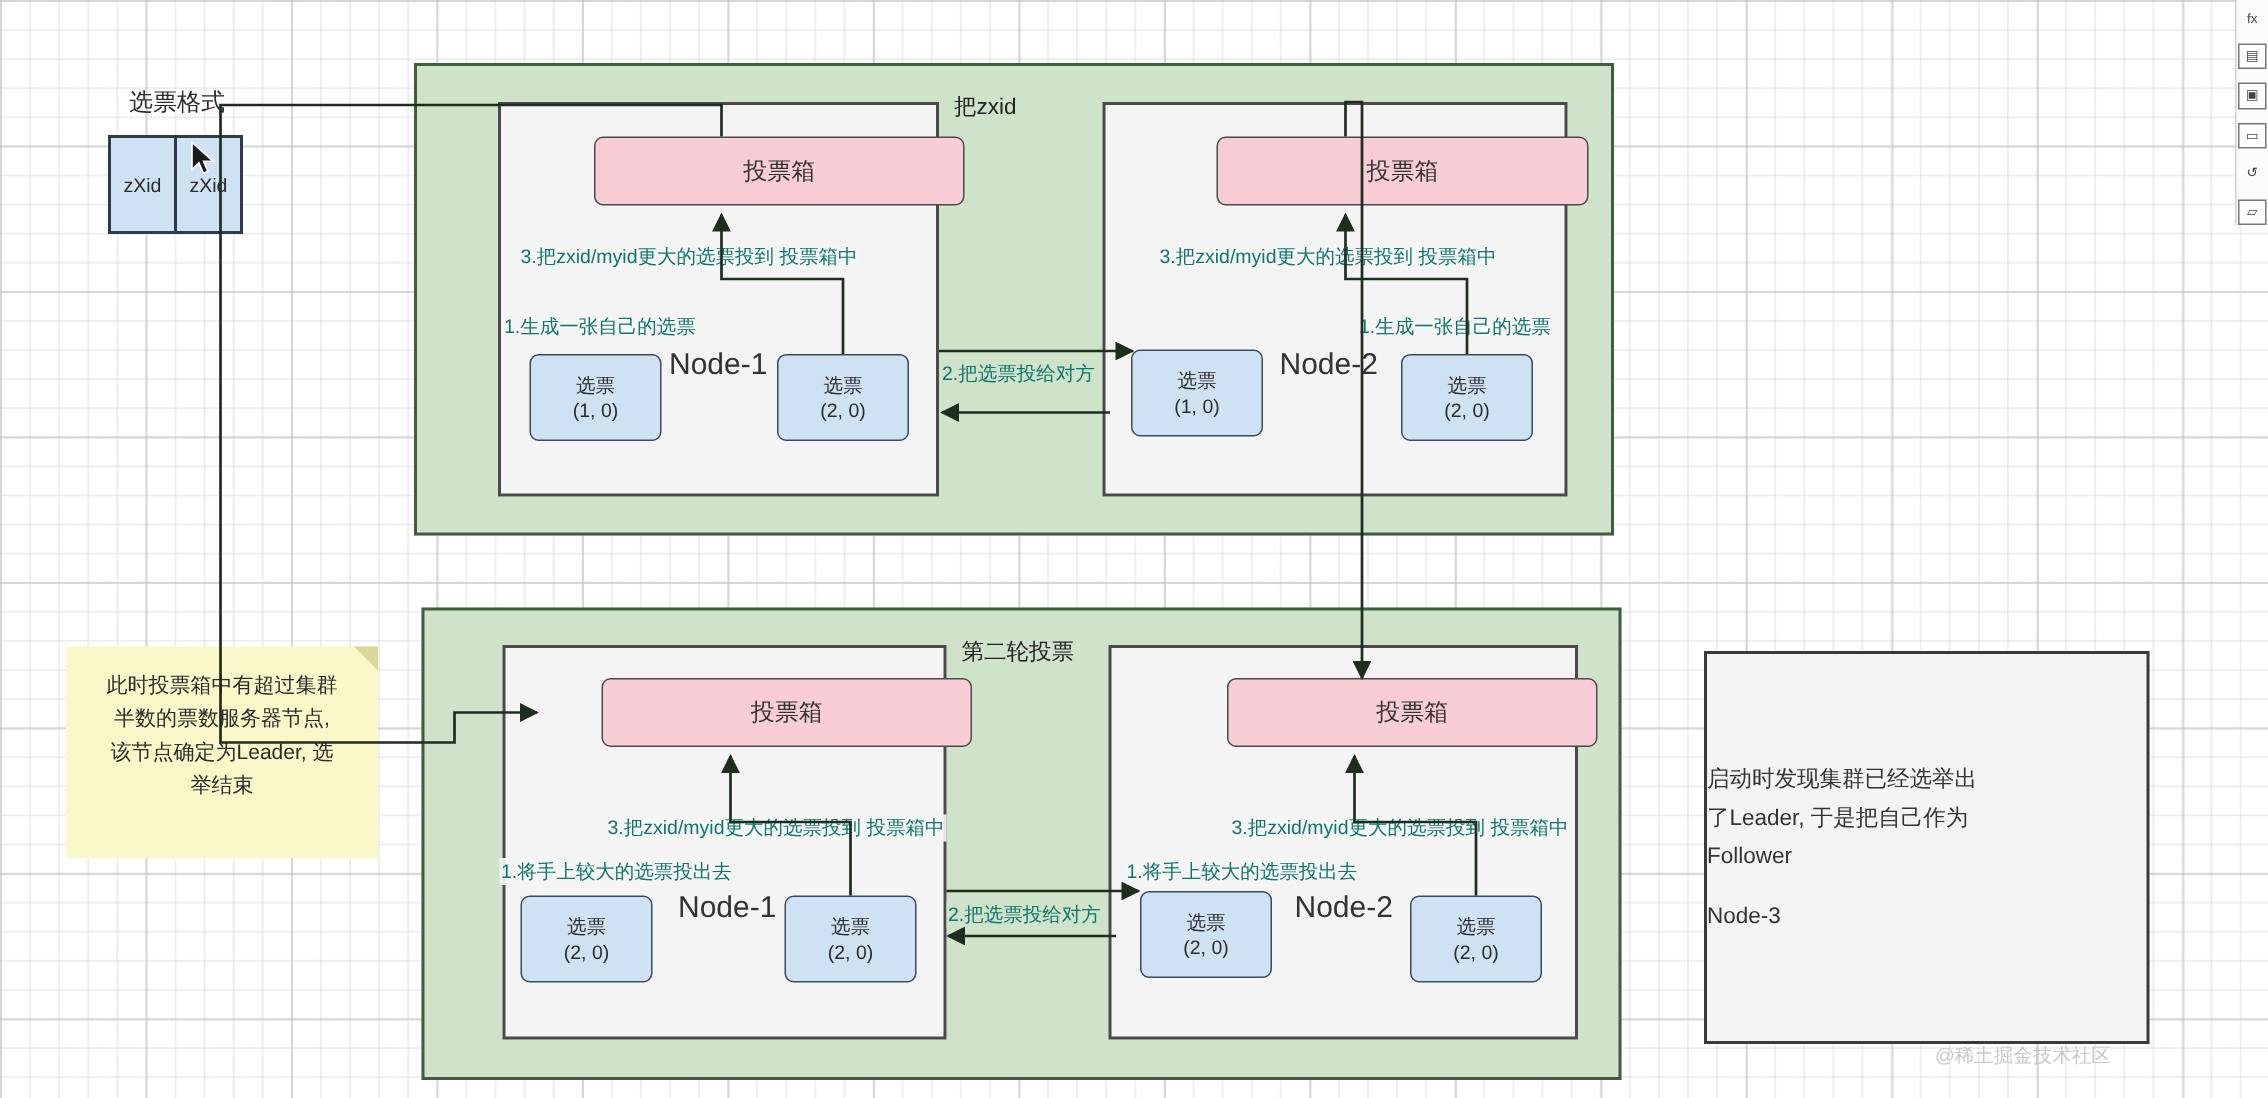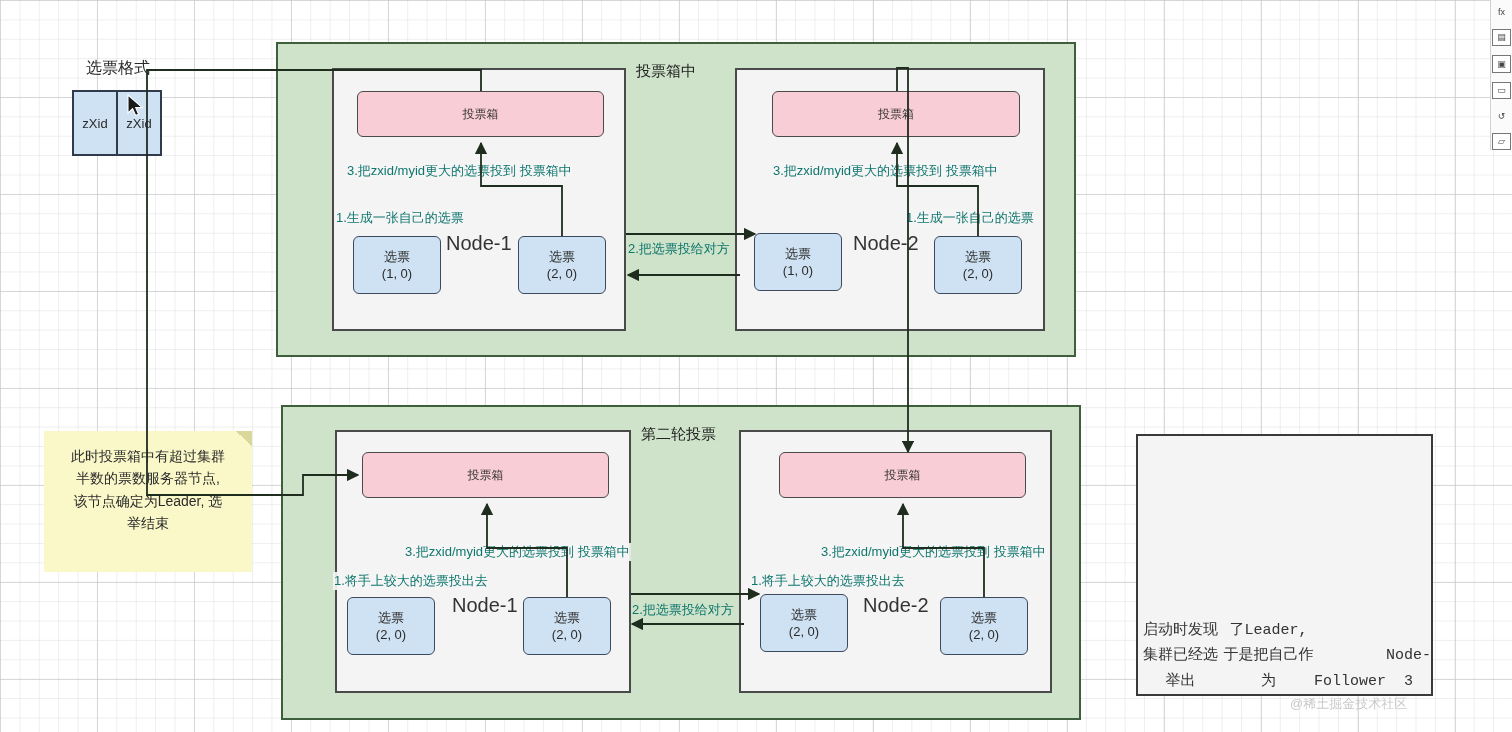--- a/index.html
+++ b/index.html
@@ -77,22 +77,23 @@
   }
 
   
   .ballot-box {
     background: #f8cdd5;
     border: 1.5px solid #4a4a4a;
     border-radius: 6px;
     display: flex;
     align-items: center;
     justify-content: center;
-    font-size: 12px;
+    font-size: 16px;
     color: #333;
+    margin-left: 39px;
   }
 
   
   .vote-chip {
     background: #cfe2f3;
     border: 1.5px solid #3b4a5c;
     border-radius: 6px;
     display: flex;
     flex-direction: column;
     align-items: center;
@@ -131,28 +132,27 @@
     width: 16px;
     height: 16px;
     background: linear-gradient(225deg, #d9d79a 0 50%, transparent 50%);
   }
 
   
   .node3-box {
     background: #f4f4f4;
     border: 2px solid #3a3a3a;
     display: flex;
-    flex-direction: row;
-    align-items: flex-end;
+    flex-direction: column;
+    align-items: flex-start;
     justify-content: center;
     font-size: 15px;
     line-height: 1.7;
     color: #333;
     text-align: center;
-    font-family: Liberation Mono, monospace;
   }
   .node3-name { margin-top: 14px; font-size: 15px; }
 
   
   .watermark {
     font-size: 13px;
     color: #c9c9c9;
     white-space: nowrap;
   }
 
@@ -197,21 +197,21 @@
   <div class="abs ticket-shape" style="left:72px; top:90px;">
     <div class="ticket-cell">zXid</div>
     <div class="ticket-cell">zXid</div>
   </div>
 
   <svg class="abs cursor-icon" style="left:126px; top:94px;" width="20" height="26" viewBox="0 0 20 26">
     <path d="M2,1 L2,19 L6.6,14.6 L9.6,21.5 L12.6,20.2 L9.7,13.6 L16,13.4 Z" fill="#1a1a1a" stroke="#ffffff" stroke-width="1.1"></path>
   </svg>
 
   <div class="abs round-box" style="left:276px; top:42px; width:800px; height:315px;">
-    <div class="round-title" style="left:358px; top:18px;">投票箱中</div>
+    <div class="round-title" style="left:358px; top:18px;">把zxid</div>
   </div>
 
   <div class="abs node-panel" style="left:332px; top:68px; width:294px; height:263px;"></div>
 
   <div class="abs ballot-box" style="left:357px; top:91px; width:247px; height:46px;">投票箱</div>
 
   <div class="anno" style="left:346px; top:162px;">3.把zxid/myid更大的选票投到 投票箱中</div>
 
   <div class="anno" style="left:335px; top:209px;">1.生成一张自己的选票</div>
 

